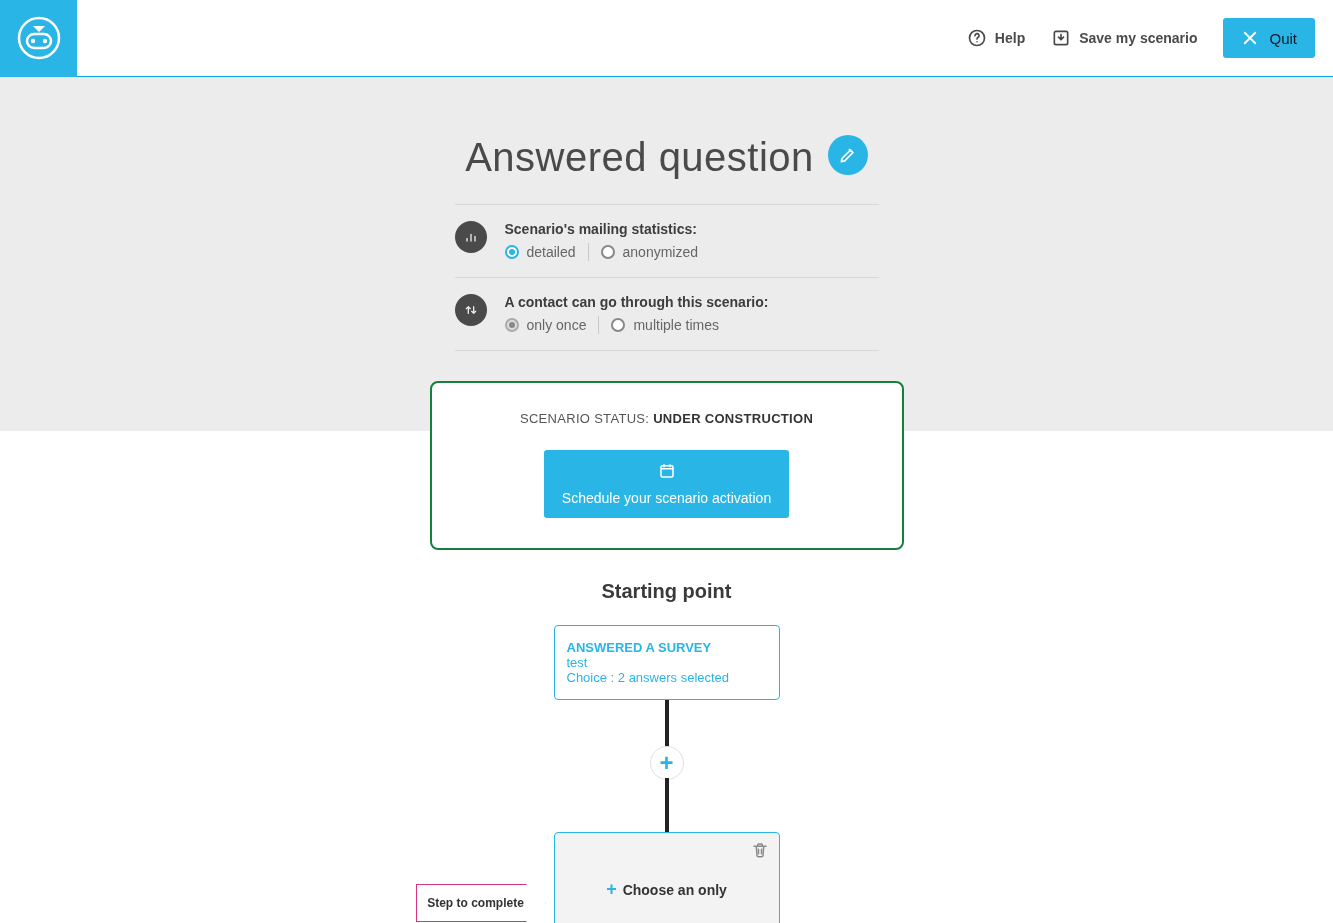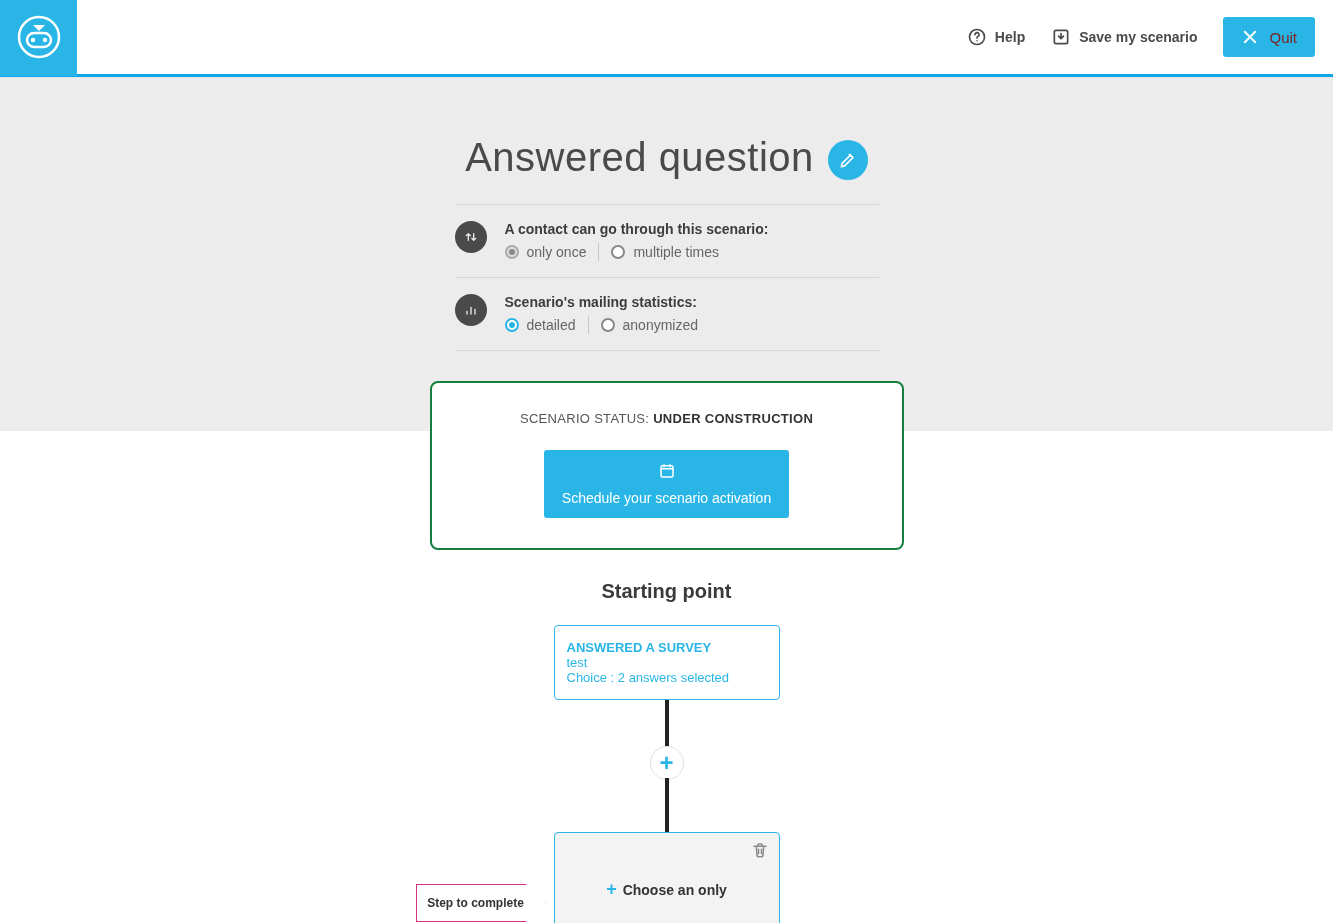--- a/index.html
+++ b/index.html
@@ -8,21 +8,21 @@
     background: #fff;
     color: #333;
     width: 1333px;
     height: 923px;
     overflow: hidden;
     position: relative;
   }
   
   .topbar {
     height: 77px;
-    border-bottom: 3px solid #0ea5e9;
+    border-bottom: 1px solid #0ea5e9;
     background: #fff;
     display: flex;
     align-items: center;
   }
   .logo-tile {
     width: 77px; height: 77px;
     background: #29b6e6;
     display: flex; align-items: center; justify-content: center;
   }
   .logo-tile svg { width: 48px; height: 48px; }
@@ -31,21 +31,21 @@
     display: flex; align-items: center; gap: 26px;
     padding-right: 18px;
   }
   .top-link {
     display: flex; align-items: center; gap: 8px;
     color: #4a4a4a; font-size: 14px; font-weight: 600;
     cursor: pointer;
   }
   .top-link svg { width: 20px; height: 20px; }
   .quit-btn {
-    background: #29b6e6; color: #7f1d1d; border: none;
+    background: #29b6e6; color: #0f172a; border: none;
     height: 40px; padding: 0 18px;
     display: flex; align-items: center; gap: 10px;
     font-size: 15px; border-radius: 3px; cursor: pointer;
   }
   .quit-btn svg { width: 18px; height: 18px; }
 
   
   .gray-area {
     background: #ececec;
     position: absolute;
@@ -54,21 +54,21 @@
     border-top: 1px solid #e7e7e7;
   }
   
   .content {
     position: absolute;
     top: 77px; left: 0; right: 0; bottom: 0;
     display: flex; flex-direction: column; align-items: center;
     padding-top: 58px;
   }
   .title-row {
-    display: flex; align-items: flex-end; gap: 14px;
+    display: flex; align-items: flex-start; gap: 14px;
     margin-bottom: 24px;
   }
   .page-title {
     font-size: 40px; font-weight: 400; color: #4a4a4a; letter-spacing: 0.5px;
   }
   .edit-badge {
     width: 40px; height: 40px; border-radius: 50%;
     background: #29b6e6; display:flex; align-items:center; justify-content:center;
     cursor: pointer;
   }
@@ -222,61 +222,61 @@
     <h1 class="page-title">Answered question</h1>
     <div class="edit-badge">
       <svg viewBox="0 0 24 24" fill="none" stroke-width="2">
         <path d="M4 20l4-1 10-10-3-3L5 16l-1 4z" stroke-linejoin="round"></path>
         <path d="M13 5l3 3"></path>
       </svg>
     </div>
   </div>
 
   <div class="settings">
+
+    <div class="setting-row">
+      <div class="round-icon">
+        <svg viewBox="0 0 24 24" stroke-width="2" stroke-linecap="round">
+          <path d="M6 18v-4M12 18V8M18 18v-7"></path>
+        </svg>
+      </div>
+      <div class="setting-body">
+        <div class="setting-label">Scenario's mailing statistics:</div>
+        <div class="radio-row">
+          <div class="radio-opt">
+            <span class="radio-circle selected-blue"></span>
+            <span>detailed</span>
+          </div>
+          <div class="divider"></div>
+          <div class="radio-opt">
+            <span class="radio-circle"></span>
+            <span>anonymized</span>
+          </div>
+        </div>
+      </div>
+    </div>
 
     <div class="setting-row">
       <div class="round-icon">
         <svg viewBox="0 0 24 24" stroke-width="2" stroke-linecap="round">
           <path d="M8 17V7M8 7l-3 3M8 7l3 3"></path>
           <path d="M16 7v10M16 17l-3-3M16 17l3-3"></path>
         </svg>
       </div>
       <div class="setting-body">
         <div class="setting-label">A contact can go through this scenario:</div>
         <div class="radio-row">
           <div class="radio-opt disabled">
             <span class="radio-circle selected-gray"></span>
             <span>only once</span>
           </div>
           <div class="divider"></div>
           <div class="radio-opt">
             <span class="radio-circle"></span>
             <span>multiple times</span>
-          </div>
-        </div>
-      </div>
-    </div>
-
-    <div class="setting-row">
-      <div class="round-icon">
-        <svg viewBox="0 0 24 24" stroke-width="2" stroke-linecap="round">
-          <path d="M6 18v-4M12 18V8M18 18v-7"></path>
-        </svg>
-      </div>
-      <div class="setting-body">
-        <div class="setting-label">Scenario's mailing statistics:</div>
-        <div class="radio-row">
-          <div class="radio-opt">
-            <span class="radio-circle selected-blue"></span>
-            <span>detailed</span>
-          </div>
-          <div class="divider"></div>
-          <div class="radio-opt">
-            <span class="radio-circle"></span>
-            <span>anonymized</span>
           </div>
         </div>
       </div>
     </div>
   </div>
 
   <div class="status-card">
     <div class="status-line">
       <span>SCENARIO STATUS: </span><strong>UNDER CONSTRUCTION</strong>
     </div>

